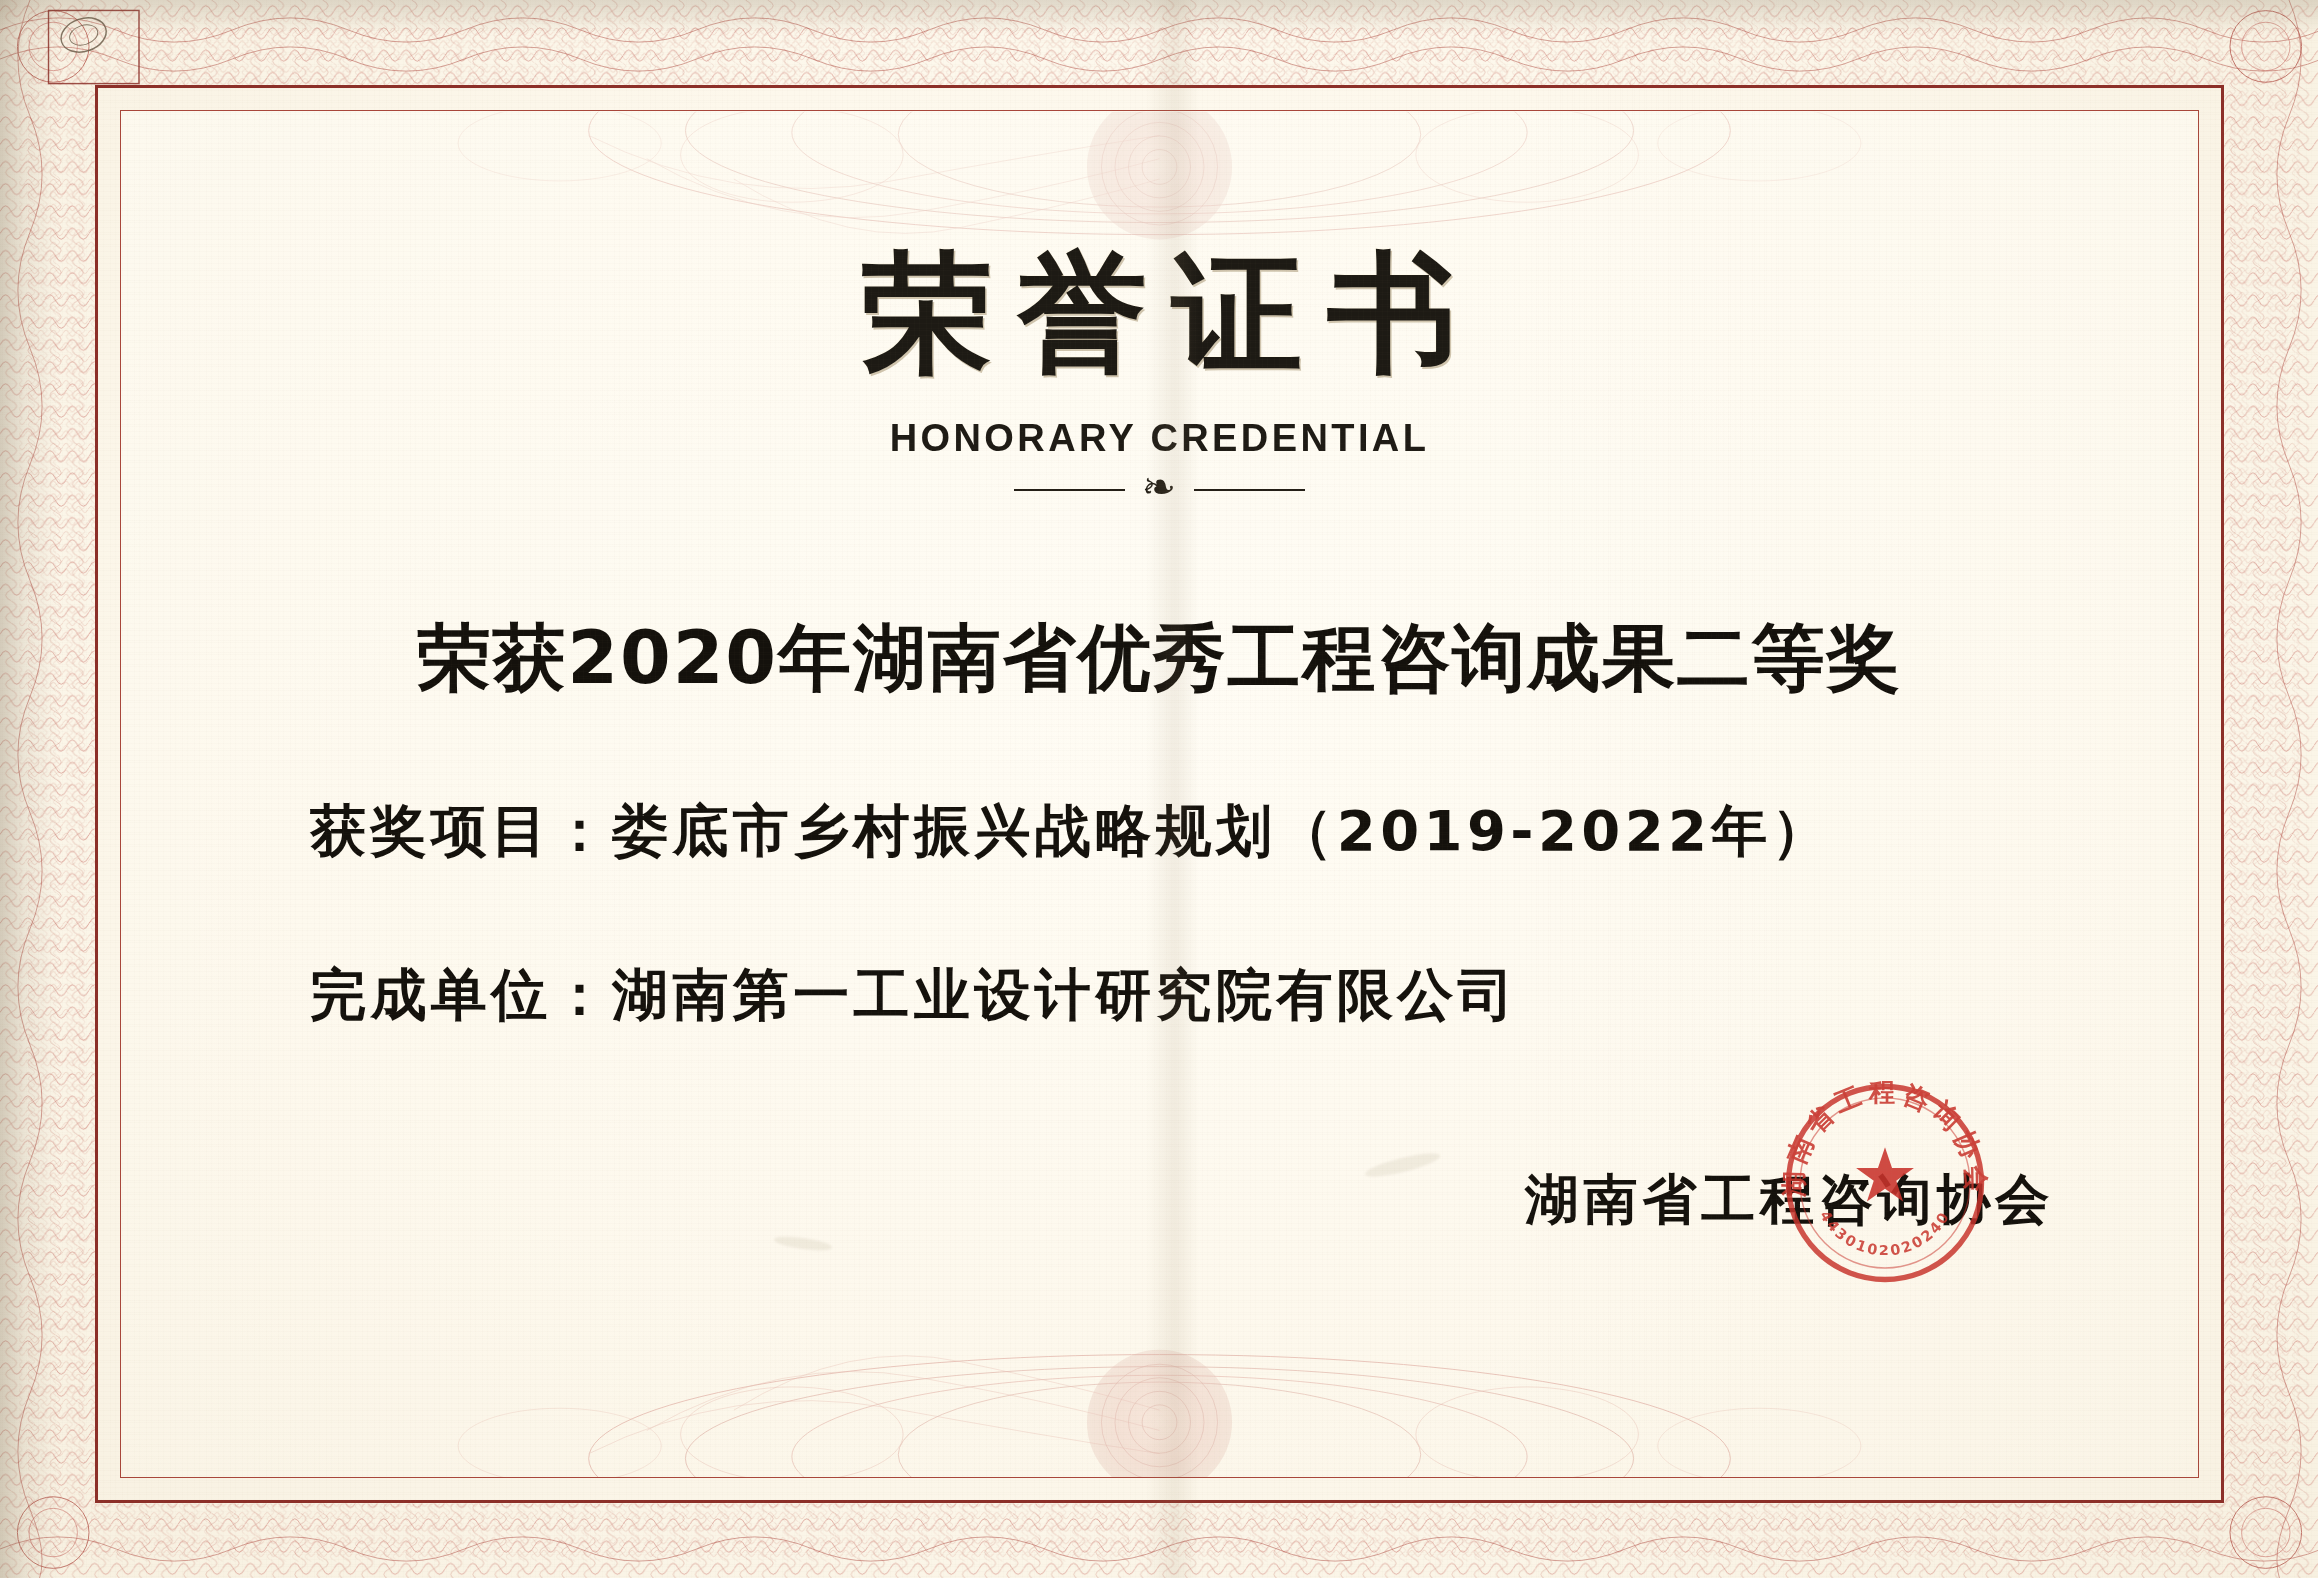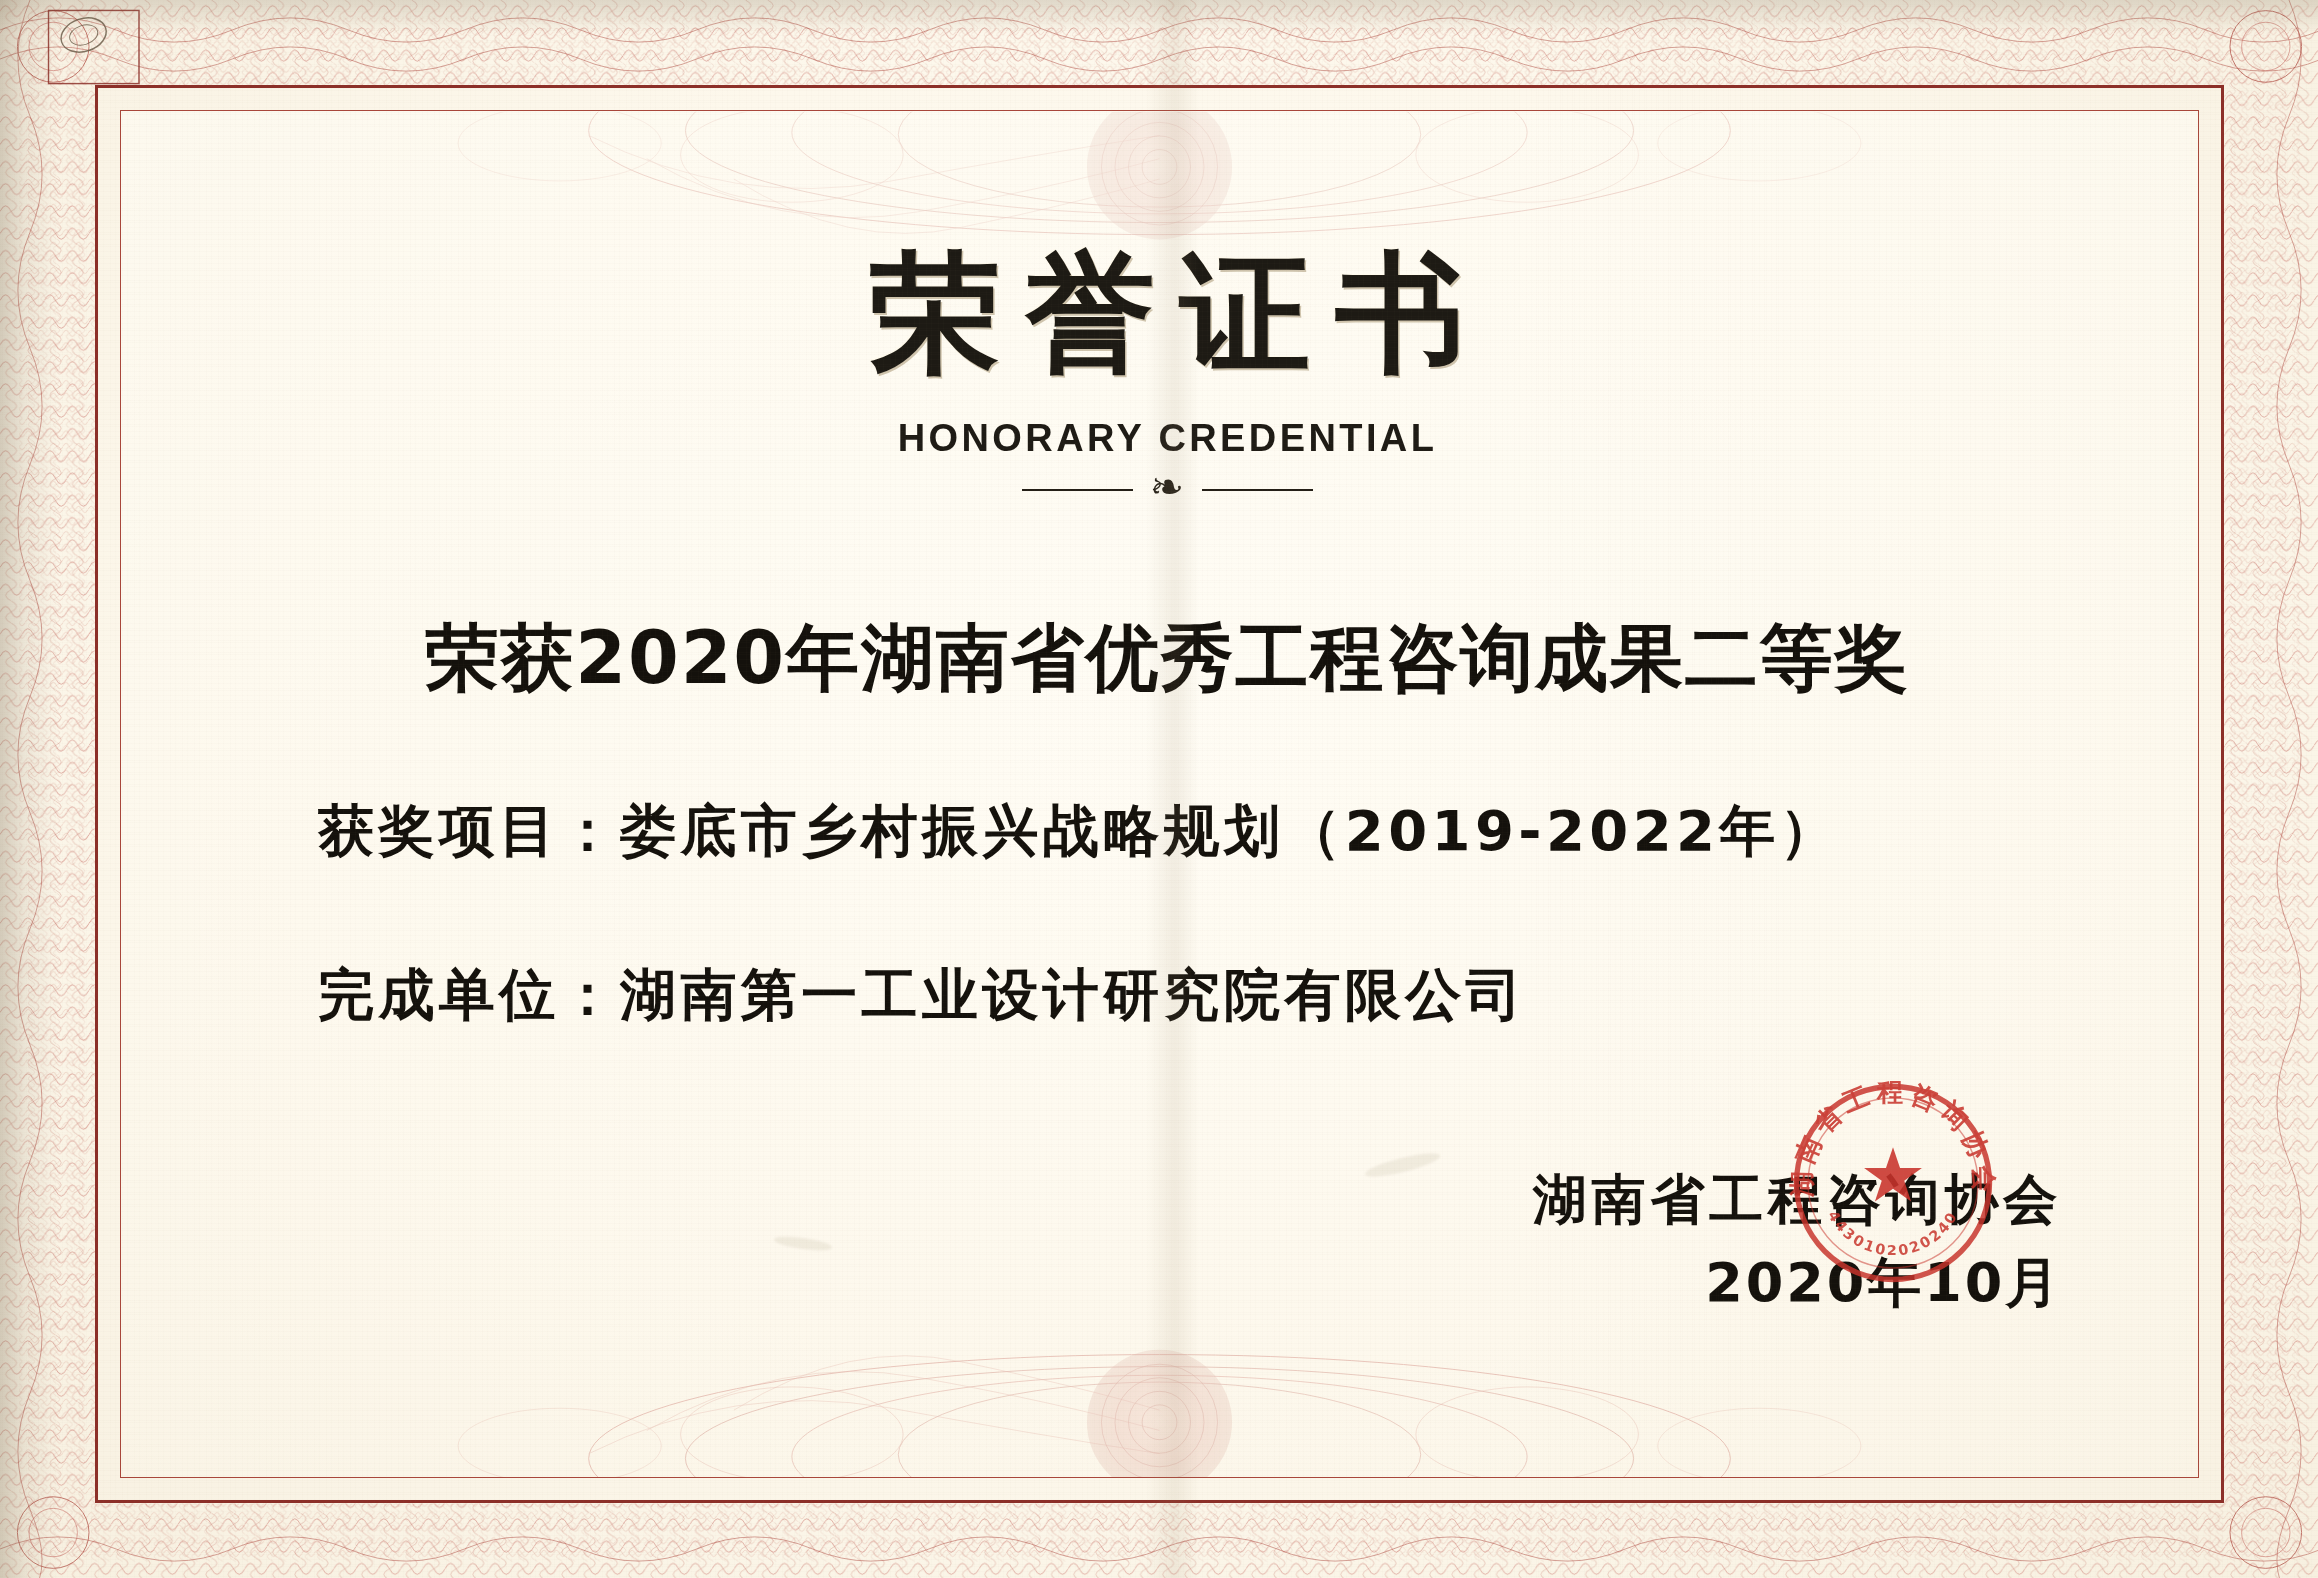--- a/index.html
+++ b/index.html
@@ -86,21 +86,20 @@
     box-sizing: border-box;
     background: linear-gradient(180deg, rgba(255,253,245,0.55) 0%, rgba(253,248,236,0.35) 100%);
   }
 
   
   .content {
     position: absolute;
     left: 120px; top: 110px;
     width: 2079px; height: 1368px;
     box-sizing: border-box;
-    margin-left: 8px;
   }
 
   .title-cn {
     position: absolute;
     top: 138px;
     left: 0; right: 0;
     text-align: center;
     font-family: "DejaVu Sans", "Liberation Sans", sans-serif;
     font-weight: 700;
     font-size: 130px;
@@ -346,21 +345,20 @@
     </div>
 
     <div class="award-line">荣获2020年湖南省优秀工程咨询成果二等奖</div>
 
     <div class="field field--project">获奖项目：娄底市乡村振兴战略规划（2019-2022年）</div>
 
     <div class="field field--unit">完成单位：湖南第一工业设计研究院有限公司</div>
 
     <div class="signature signature--org">湖南省工程咨询协会</div>
 
-    <div class="signature signature--date">2020年10月</div>
 
     <div class="seal">
       <svg class="seal-svg" viewBox="0 0 460 460" xmlns="http://www.w3.org/2000/svg">
         <defs>
           <path id="sealArc" d="M 60 230 A 170 170 0 0 1 400 230"></path>
           <path id="sealArcBottom" d="M 80 230 A 150 150 0 0 0 380 230"></path>
         </defs>
         <g fill="none" stroke="#c8332b" stroke-width="11" opacity="0.9">
           <circle cx="230" cy="230" r="200"></circle>
         </g>

